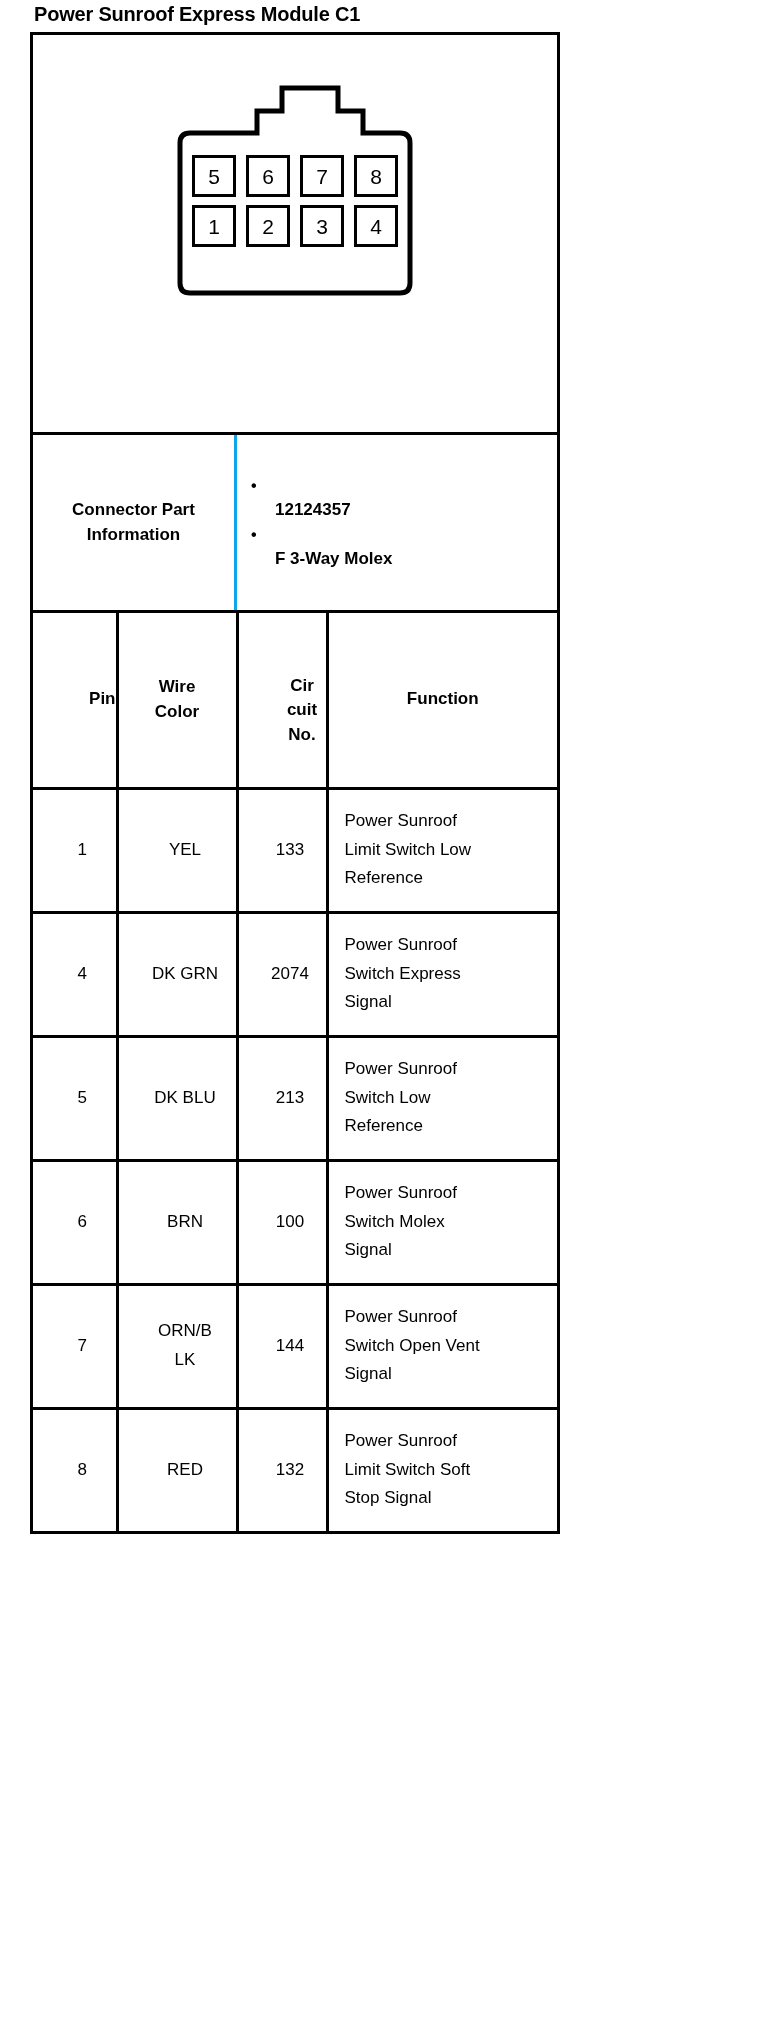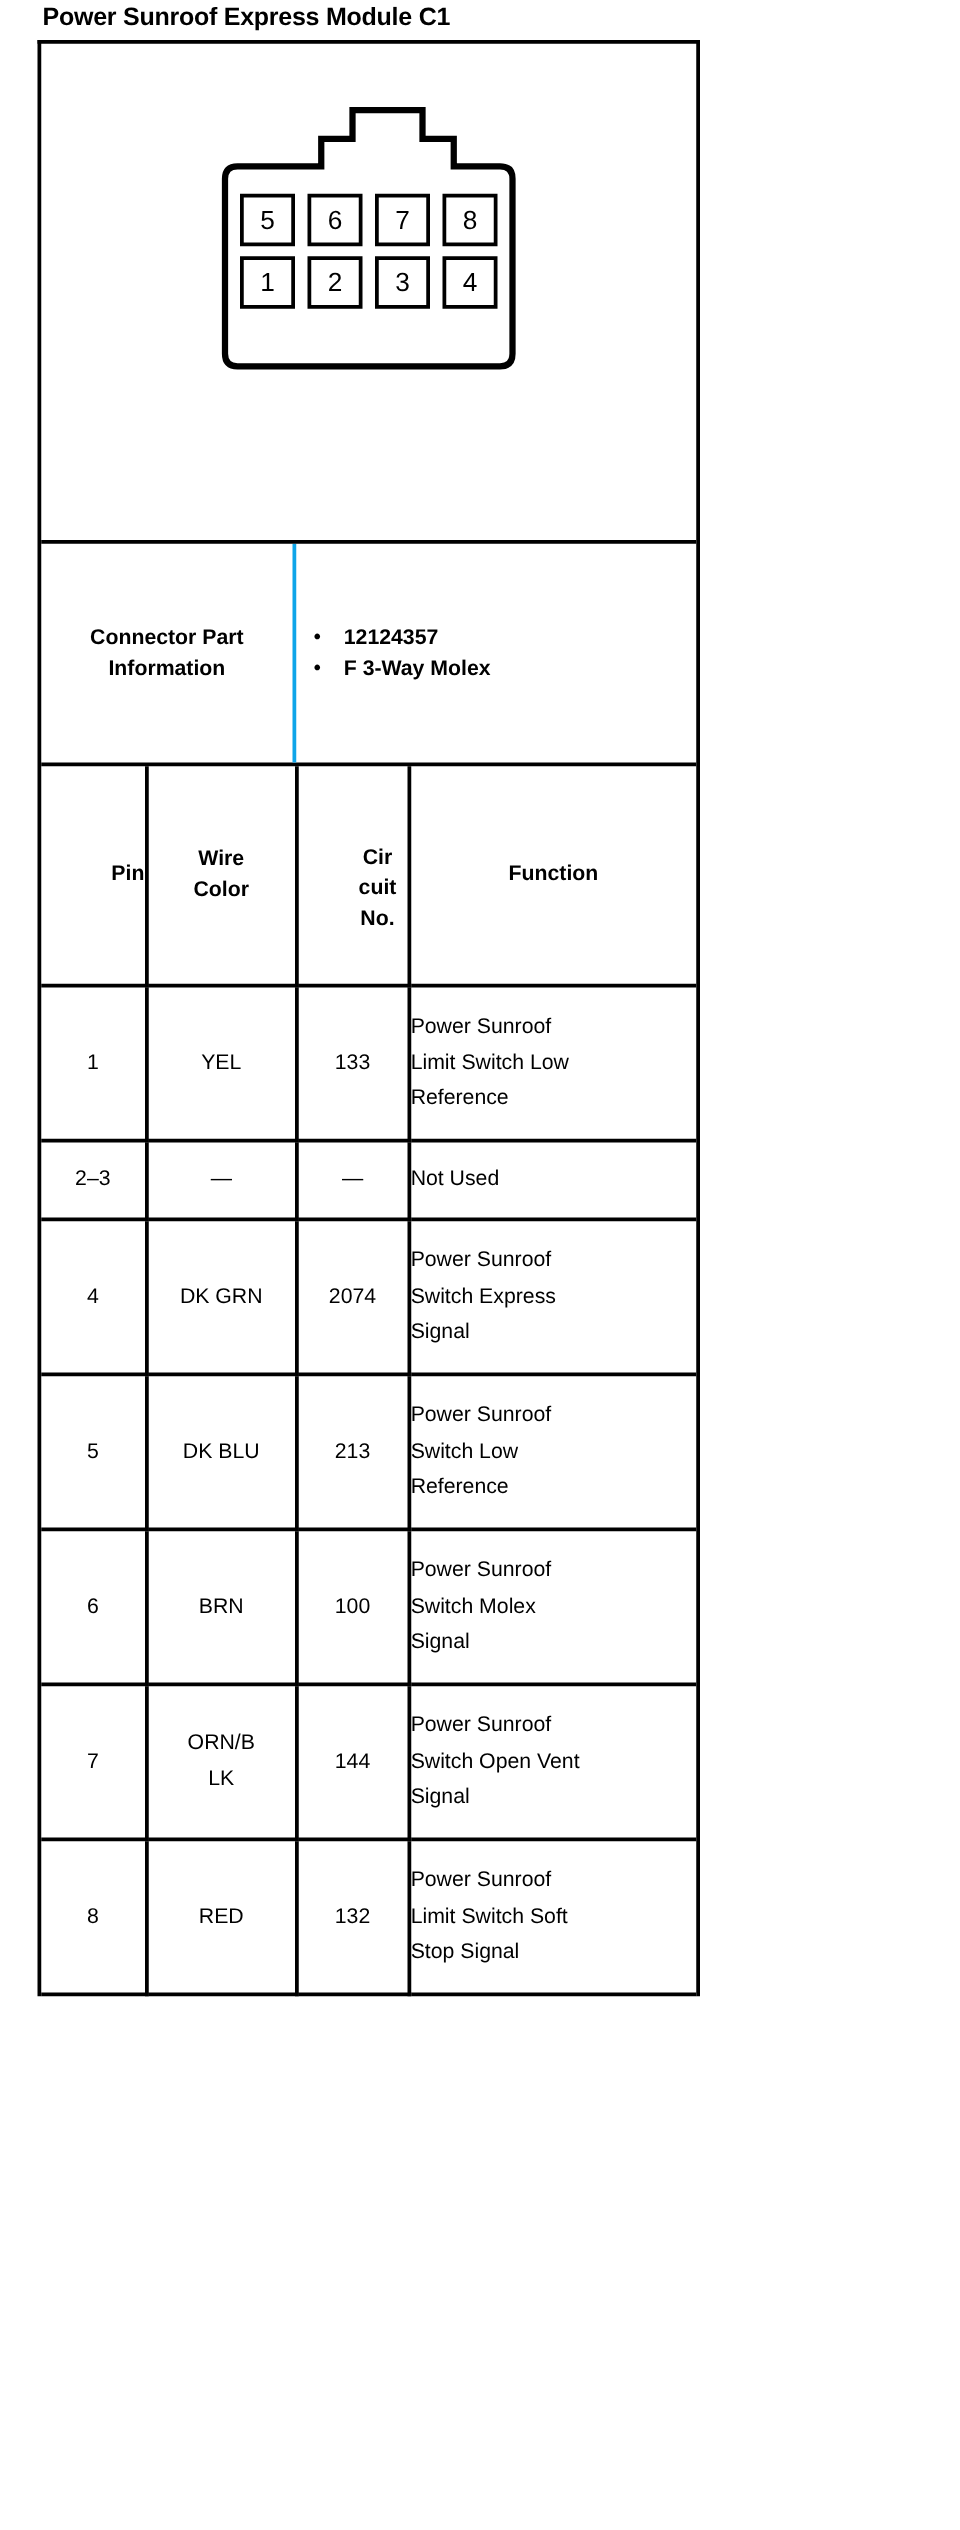--- a/index.html
+++ b/index.html
@@ -117,21 +117,21 @@
     font-size: 17px;
     font-weight: bold;
     line-height: 1.45;
   }
   .bullet-dot {
     width: 24px;
     flex: 0 0 24px;
     font-size: 16px;
     line-height: 1.45;
   }
-  .bullet-text { flex: 1; }
+  .bullet-text { flex: 1; margin-top: 24px; }
 
   
   table.pin-table {
     width: 100%;
     border-collapse: collapse;
     table-layout: fixed;
   }
   table.pin-table th,
   table.pin-table td {
     border: 3px solid #000;
@@ -180,21 +180,21 @@
   }
   td.cell-center {
     text-align: center;
     vertical-align: middle;
   }
   td.cell-func {
     text-align: left;
     vertical-align: middle;
     padding: 12px 8px 12px 14px;
   }
-  tr.row-tall td { height: 124px; }
+  tr.row-tall td { height: 124px; padding-left: 16px; }
   tr.row-short td { height: 63px; }
   tr.row-short td.cell-func { padding-top: 4px; padding-bottom: 4px; }
 
   .func-line { display: block; }
 </style>
 </head>
 <body>
 
 <div class="page">
 
@@ -287,30 +287,20 @@
             <td class="cell-center">
               <span class="func-line">YEL</span>
             </td>
             <td class="cell-center">133</td>
             <td class="cell-func">
               <span class="func-line">Power Sunroof</span>
               <span class="func-line">Limit Switch Low</span>
               <span class="func-line">Reference</span>
             </td>
           </tr>
-          <tr class="row-short">
-            <td class="cell-center">2–3</td>
-            <td class="cell-center">
-              <span class="func-line">—</span>
-            </td>
-            <td class="cell-center">—</td>
-            <td class="cell-func">
-              <span class="func-line">Not Used</span>
-            </td>
-          </tr>
           <tr class="row-tall">
             <td class="cell-center">4</td>
             <td class="cell-center">
               <span class="func-line">DK GRN</span>
             </td>
             <td class="cell-center">2074</td>
             <td class="cell-func">
               <span class="func-line">Power Sunroof</span>
               <span class="func-line">Switch Express</span>
               <span class="func-line">Signal</span>

